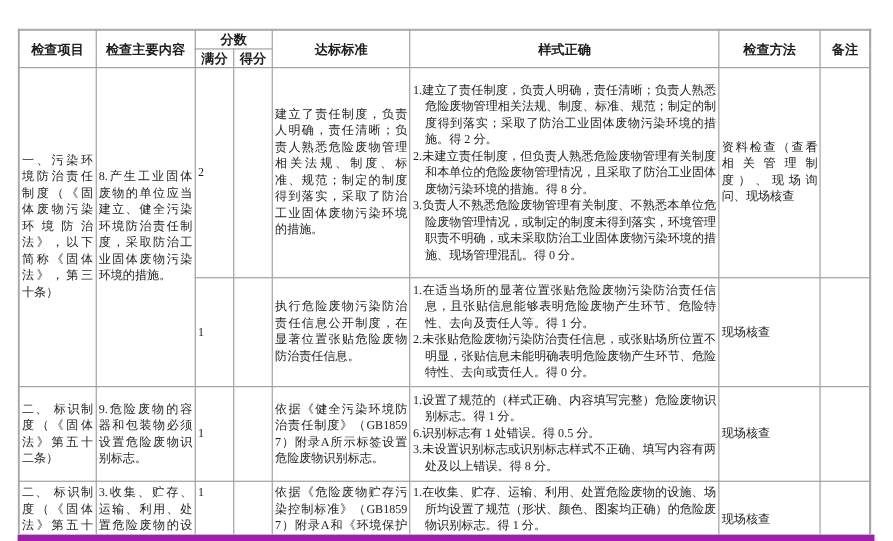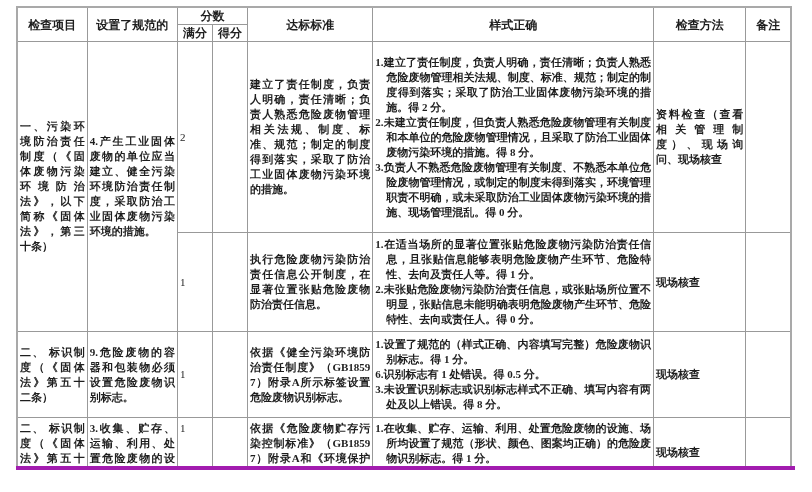--- a/index.html
+++ b/index.html
@@ -3,23 +3,23 @@
 <meta charset="utf-8">
 <style>
   html,body{margin:0;padding:0;}
   body{
     width:812px;height:492px;overflow:hidden;position:relative;
     background:#ffffff;
     font-family:"Liberation Serif","DejaVu Serif",serif;
     color:#1e1e1e;
   }
   .table-clip{
-    position:absolute;left:16px;top:6px;width:779px;height:460px;
+    position:absolute;left:16px;top:26px;width:779px;height:460px;
     overflow:hidden;
-    border-bottom:4px solid #a21caf;
+    border-bottom:6px solid #a21caf;
   }
   table.doc-table{
     border-collapse:collapse;table-layout:fixed;width:776px;
     border:2px solid #a9a9a9;
   }
   .doc-table th,.doc-table td{
     border:1px solid #999999;
     padding:1px 2px;
     vertical-align:middle;
     word-break:break-all;
@@ -30,23 +30,23 @@
   }
   .doc-table td{
     font-size:11px;line-height:15px;
   }
   tr.hdr1{height:14px;}
   tr.hdr2{height:17px;}
   tr.r1{height:191px;}
   tr.r2{height:99px;}
   tr.r3{height:86px;}
   tr.r4{height:150px;}
-  .item-cell,.content-cell,.standard-cell,.method-cell{text-align:justify;font-weight:bold;}
+  .item-cell,.content-cell,.standard-cell,.method-cell{text-align:justify;}
   .score-cell{text-align:left;padding-left:1px;}
-  .rules-cell{vertical-align:middle;font-weight:bold;}
+  .rules-cell{vertical-align:middle;}
   .rules-cell p{
     margin:0;padding-left:11px;text-indent:-11px;text-align:justify;
   }
   tr.r4 td{vertical-align:top;padding-top:3px;}
   tr.r4 .method-cell{padding-top:27px;}
   .note-cell{}
 </style>
 </head>
 <body>
 
@@ -58,37 +58,37 @@
         <col style="width:35px">
         <col style="width:35px">
       <col style="width:125px">
         <col style="width:280px">
         <col style="width:92px">
         <col style="width:45px">
     </colgroup>
     <thead>
       <tr class="hdr1">
         <th rowspan="2">检查项目</th>
-        <th rowspan="2">设置了规范的</th>
+        <th rowspan="2">检查主要内容</th>
         <th colspan="2">分数</th>
         <th rowspan="2">达标标准</th>
         <th rowspan="2">样式正确</th>
         <th rowspan="2">检查方法</th>
         <th rowspan="2">备注</th>
       </tr>
       <tr class="hdr2">
         <th>满分</th>
         <th>得分</th>
       </tr>
     </thead>
     <tbody>
 
       <tr class="r1">
         <td class="item-cell" rowspan="2">一、污染环境防治责任制度（《固体废物污染环境防治法》，以下简称《固体法》，第三十条）</td>
-        <td class="content-cell" rowspan="2">4.产生工业固体废物的单位应当建立、健全污染环境防治责任制度，采取防治工业固体废物污染环境的措施。</td>
+        <td class="content-cell" rowspan="2">8.产生工业固体废物的单位应当建立、健全污染环境防治责任制度，采取防治工业固体废物污染环境的措施。</td>
         <td class="score-cell">2</td>
         <td class="score-cell"></td>
         <td class="standard-cell">建立了责任制度，负责人明确，责任清晰；负责人熟悉危险废物管理相关法规、制度、标准、规范；制定的制度得到落实，采取了防治工业固体废物污染环境的措施。</td>
         <td class="rules-cell">
           <p>1.建立了责任制度，负责人明确，责任清晰；负责人熟悉危险废物管理相关法规、制度、标准、规范；制定的制度得到落实；采取了防治工业固体废物污染环境的措施。得 2 分。</p>
           <p>2.未建立责任制度，但负责人熟悉危险废物管理有关制度和本单位的危险废物管理情况，且采取了防治工业固体废物污染环境的措施。得 8 分。</p>
           <p>3.负责人不熟悉危险废物管理有关制度、不熟悉本单位危险废物管理情况，或制定的制度未得到落实，环境管理职责不明确，或未采取防治工业固体废物污染环境的措施、现场管理混乱。得 0 分。</p>
         </td>
         <td class="method-cell">资料检查（查看相关管理制度）、现场询问、现场核查</td>
         <td class="note-cell"></td>

